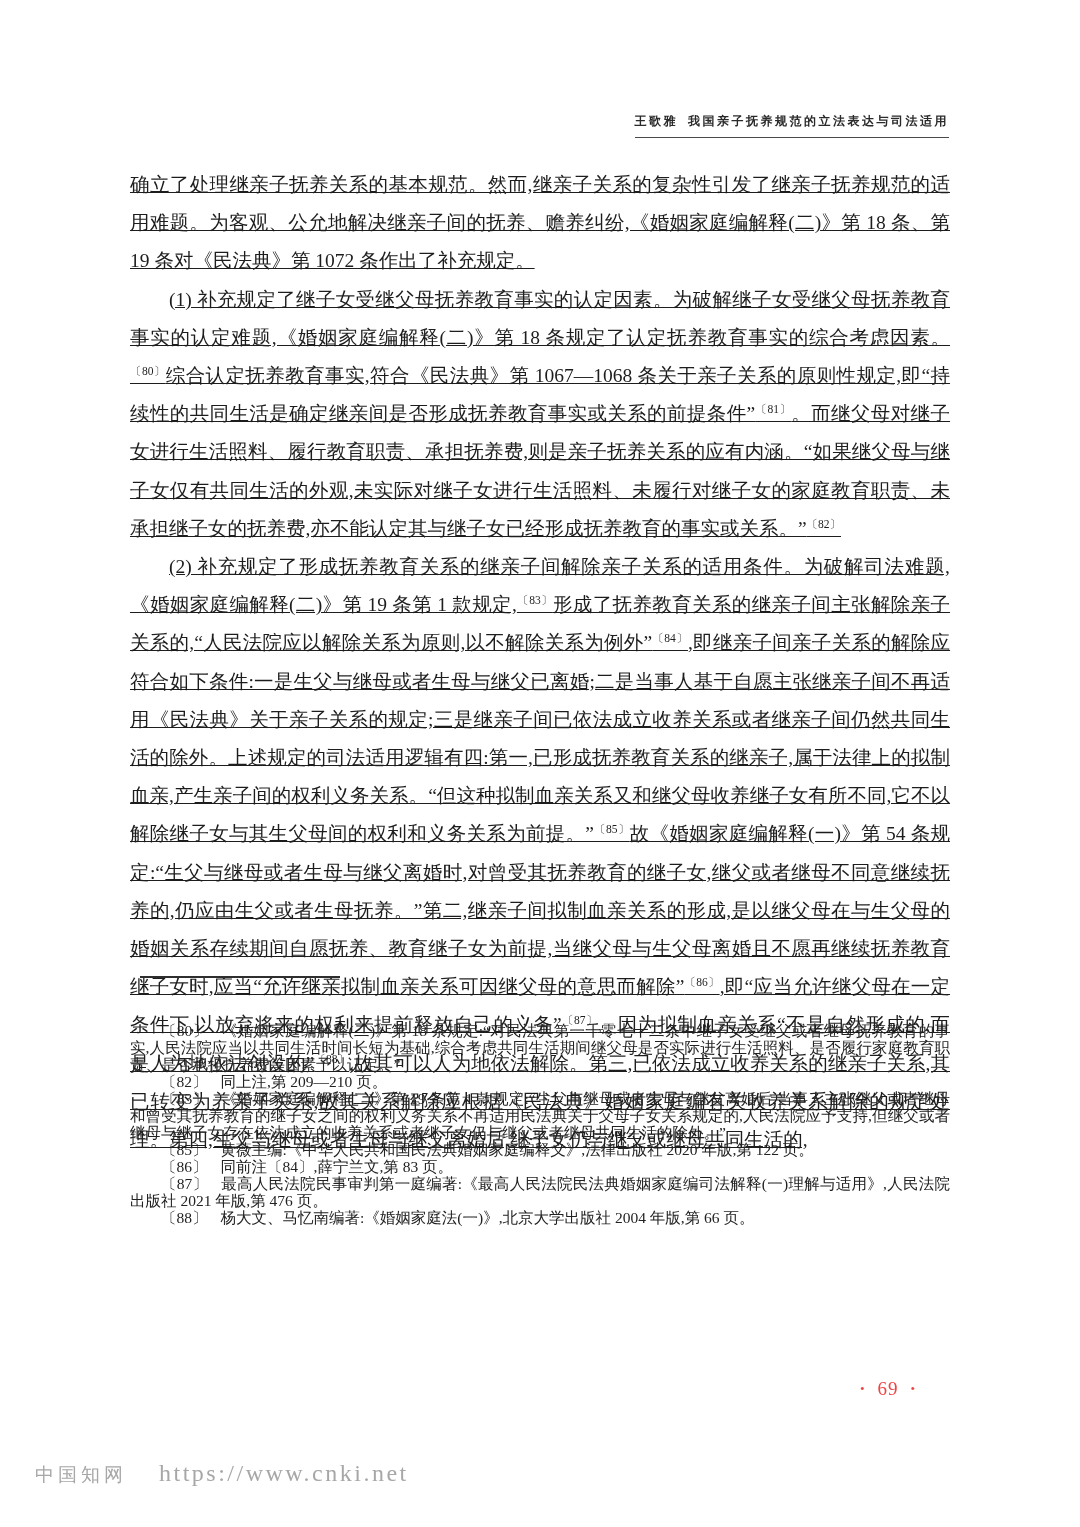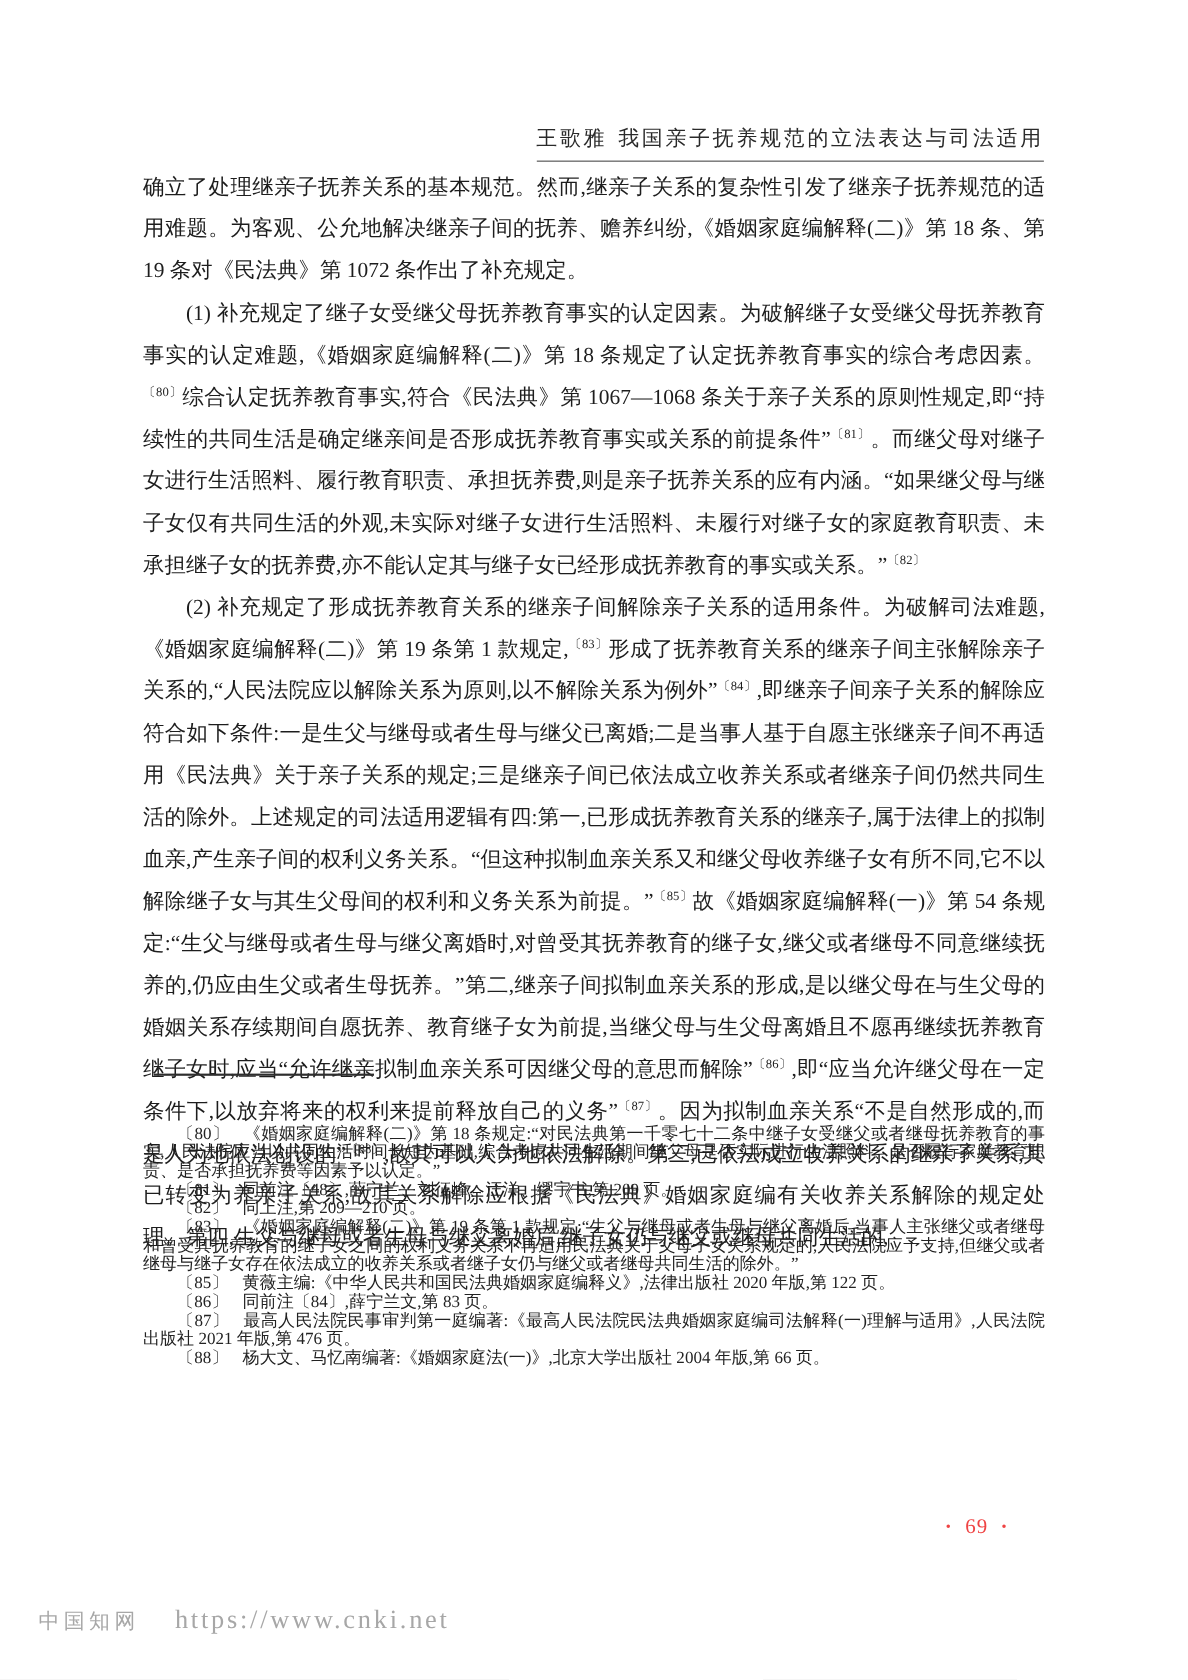--- a/index.html
+++ b/index.html
@@ -9,35 +9,37 @@
     margin:0 auto;
     background:#ffffff;
     font-family:"Liberation Serif","DejaVu Serif",serif;
     color:#1d1d1d;
     overflow:hidden;
   }
   
   .running-head {
     position:absolute; top:113px; left:130px; right:131px;
     text-align:right;
-    font-size:19px;
+    font-size:12px;
+    font-weight:bold;
   }
   .running-head-inner {
     display:inline-block;
     padding-bottom:7px;
     border-bottom:1px solid #4a4a4a;
     letter-spacing:2.5px;
     color:#2a2a2a;
   }
   .running-head-author { margin-right:10px; }
   
   .article-body {
-    position:absolute; top:152px; left:130px; width:820px;
+    position:absolute; top:166px; left:130px; width:820px;
     font-size:19.5px; line-height:38.2px;
     text-align:justify;
+    text-decoration:underline;
   }
   .article-body p { margin:0; }
   .article-body p.indent { text-indent:2em; }
   sup.fn-ref {
     font-size:11.5px;
     line-height:0;
     vertical-align:7px;
     letter-spacing:0;
   }
   
@@ -93,21 +95,20 @@
   <div class="article-body">
       <p>确立了处理继亲子抚养关系的基本规范。然而,继亲子关系的复杂性引发了继亲子抚养规范的适用难题。为客观、公允地解决继亲子间的抚养、赡养纠纷,《婚姻家庭编解释(二)》第 18 条、第 19 条对《民法典》第 1072 条作出了补充规定。</p>
       <p class="indent">(1) 补充规定了继子女受继父母抚养教育事实的认定因素。为破解继子女受继父母抚养教育事实的认定难题,《婚姻家庭编解释(二)》第 18 条规定了认定抚养教育事实的综合考虑因素。<sup class="fn-ref">〔80〕</sup>综合认定抚养教育事实,符合《民法典》第 1067—1068 条关于亲子关系的原则性规定,即“持续性的共同生活是确定继亲间是否形成抚养教育事实或关系的前提条件”<sup class="fn-ref">〔81〕</sup>。而继父母对继子女进行生活照料、履行教育职责、承担抚养费,则是亲子抚养关系的应有内涵。“如果继父母与继子女仅有共同生活的外观,未实际对继子女进行生活照料、未履行对继子女的家庭教育职责、未承担继子女的抚养费,亦不能认定其与继子女已经形成抚养教育的事实或关系。”<sup class="fn-ref">〔82〕</sup></p>
       <p class="indent">(2) 补充规定了形成抚养教育关系的继亲子间解除亲子关系的适用条件。为破解司法难题,《婚姻家庭编解释(二)》第 19 条第 1 款规定,<sup class="fn-ref">〔83〕</sup>形成了抚养教育关系的继亲子间主张解除亲子关系的,“人民法院应以解除关系为原则,以不解除关系为例外”<sup class="fn-ref">〔84〕</sup>,即继亲子间亲子关系的解除应符合如下条件:一是生父与继母或者生母与继父已离婚;二是当事人基于自愿主张继亲子间不再适用《民法典》关于亲子关系的规定;三是继亲子间已依法成立收养关系或者继亲子间仍然共同生活的除外。上述规定的司法适用逻辑有四:第一,已形成抚养教育关系的继亲子,属于法律上的拟制血亲,产生亲子间的权利义务关系。“但这种拟制血亲关系又和继父母收养继子女有所不同,它不以解除继子女与其生父母间的权利和义务关系为前提。”<sup class="fn-ref">〔85〕</sup>故《婚姻家庭编解释(一)》第 54 条规定:“生父与继母或者生母与继父离婚时,对曾受其抚养教育的继子女,继父或者继母不同意继续抚养的,仍应由生父或者生母抚养。”第二,继亲子间拟制血亲关系的形成,是以继父母在与生父母的婚姻关系存续期间自愿抚养、教育继子女为前提,当继父母与生父母离婚且不愿再继续抚养教育继子女时,应当“允许继亲拟制血亲关系可因继父母的意思而解除”<sup class="fn-ref">〔86〕</sup>,即“应当允许继父母在一定条件下,以放弃将来的权利来提前释放自己的义务”<sup class="fn-ref">〔87〕</sup>。因为拟制血亲关系“不是自然形成的,而是人为地依法创设的”<sup class="fn-ref">〔88〕</sup>,故其可以人为地依法解除。第三,已依法成立收养关系的继亲子关系,其已转变为养亲子关系,故其关系解除应根据《民法典》婚姻家庭编有关收养关系解除的规定处理。第四,生父与继母或者生母与继父离婚后,继子女仍与继父或继母共同生活的,</p>
     </div>
 
   <div class="footnote-sep"></div>
 
   <div class="footnotes">
       <p><span class="fn-label">〔80〕</span>《婚姻家庭编解释(二)》第 18 条规定:“对民法典第一千零七十二条中继子女受继父或者继母抚养教育的事实,人民法院应当以共同生活时间长短为基础,综合考虑共同生活期间继父母是否实际进行生活照料、是否履行家庭教育职责、是否承担抚养费等因素予以认定。”</p>
-      <p><span class="fn-label">〔81〕</span>同前注〔48〕,薛宁兰、刘征峰、汪洋、缪宇书,第 209 页。</p>
       <p><span class="fn-label">〔82〕</span>同上注,第 209—210 页。</p>
       <p><span class="fn-label">〔83〕</span>《婚姻家庭编解释(二)》第 19 条第 1 款规定:“生父与继母或者生母与继父离婚后,当事人主张继父或者继母和曾受其抚养教育的继子女之间的权利义务关系不再适用民法典关于父母子女关系规定的,人民法院应予支持,但继父或者继母与继子女存在依法成立的收养关系或者继子女仍与继父或者继母共同生活的除外。”</p>
       <p><span class="fn-label">〔85〕</span>黄薇主编:《中华人民共和国民法典婚姻家庭编释义》,法律出版社 2020 年版,第 122 页。</p>
       <p><span class="fn-label">〔86〕</span>同前注〔84〕,薛宁兰文,第 83 页。</p>
       <p><span class="fn-label">〔87〕</span>最高人民法院民事审判第一庭编著:《最高人民法院民法典婚姻家庭编司法解释(一)理解与适用》,人民法院出版社 2021 年版,第 476 页。</p>
       <p><span class="fn-label">〔88〕</span>杨大文、马忆南编著:《婚姻家庭法(一)》,北京大学出版社 2004 年版,第 66 页。</p>
     </div>
 
   <div class="page-number"><span class="dot">•</span><span>69</span><span class="dot">•</span></div>
 

